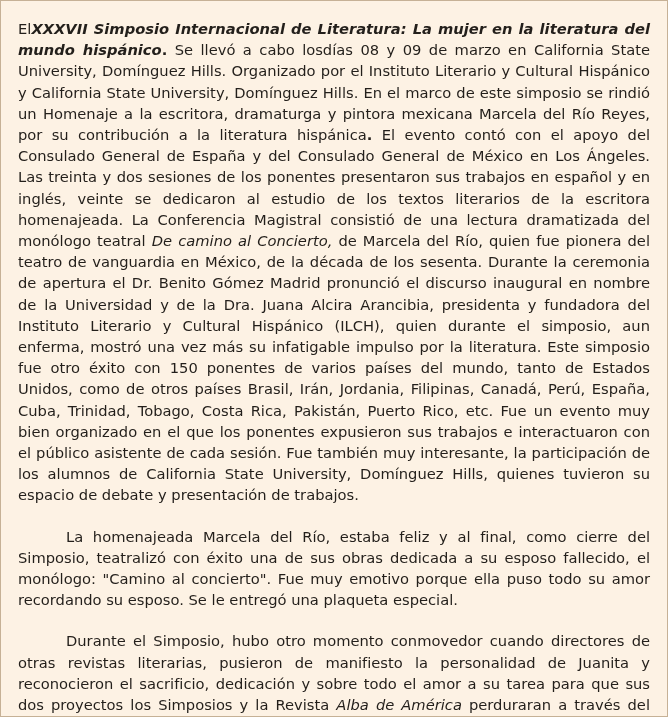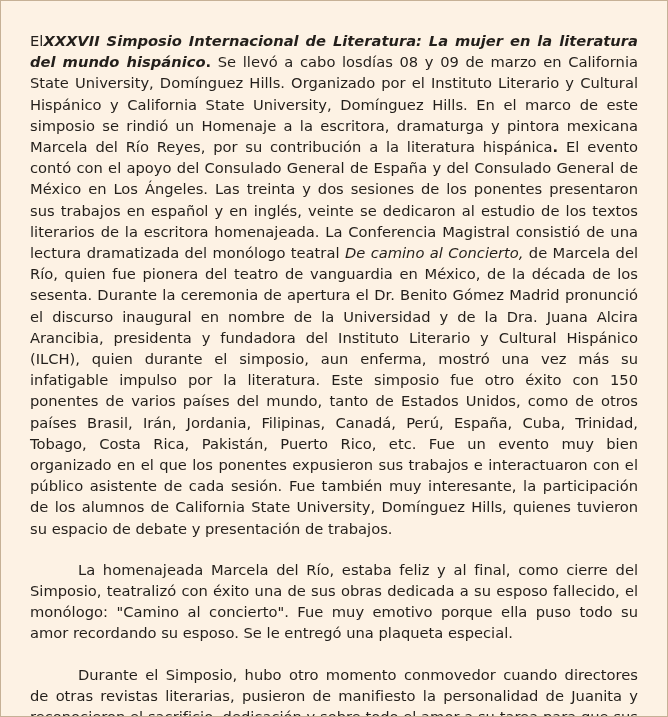--- a/index.html
+++ b/index.html
@@ -28,21 +28,21 @@
     font-size: 14.7px;
     line-height: 21.2px;
     color: #231f1b;
     text-align: justify;
     text-justify: inter-word;
     -webkit-hyphens: none;
     hyphens: none;
   }
 
   .para {
-    margin: 12px;
+    margin: 0;
     text-align: justify;
   }
 
   .para + .para {
     margin-top: 20px;
   }
 
   .indent { display: inline-block; width: 48px; }
 
   .b    { font-weight: bold; }

